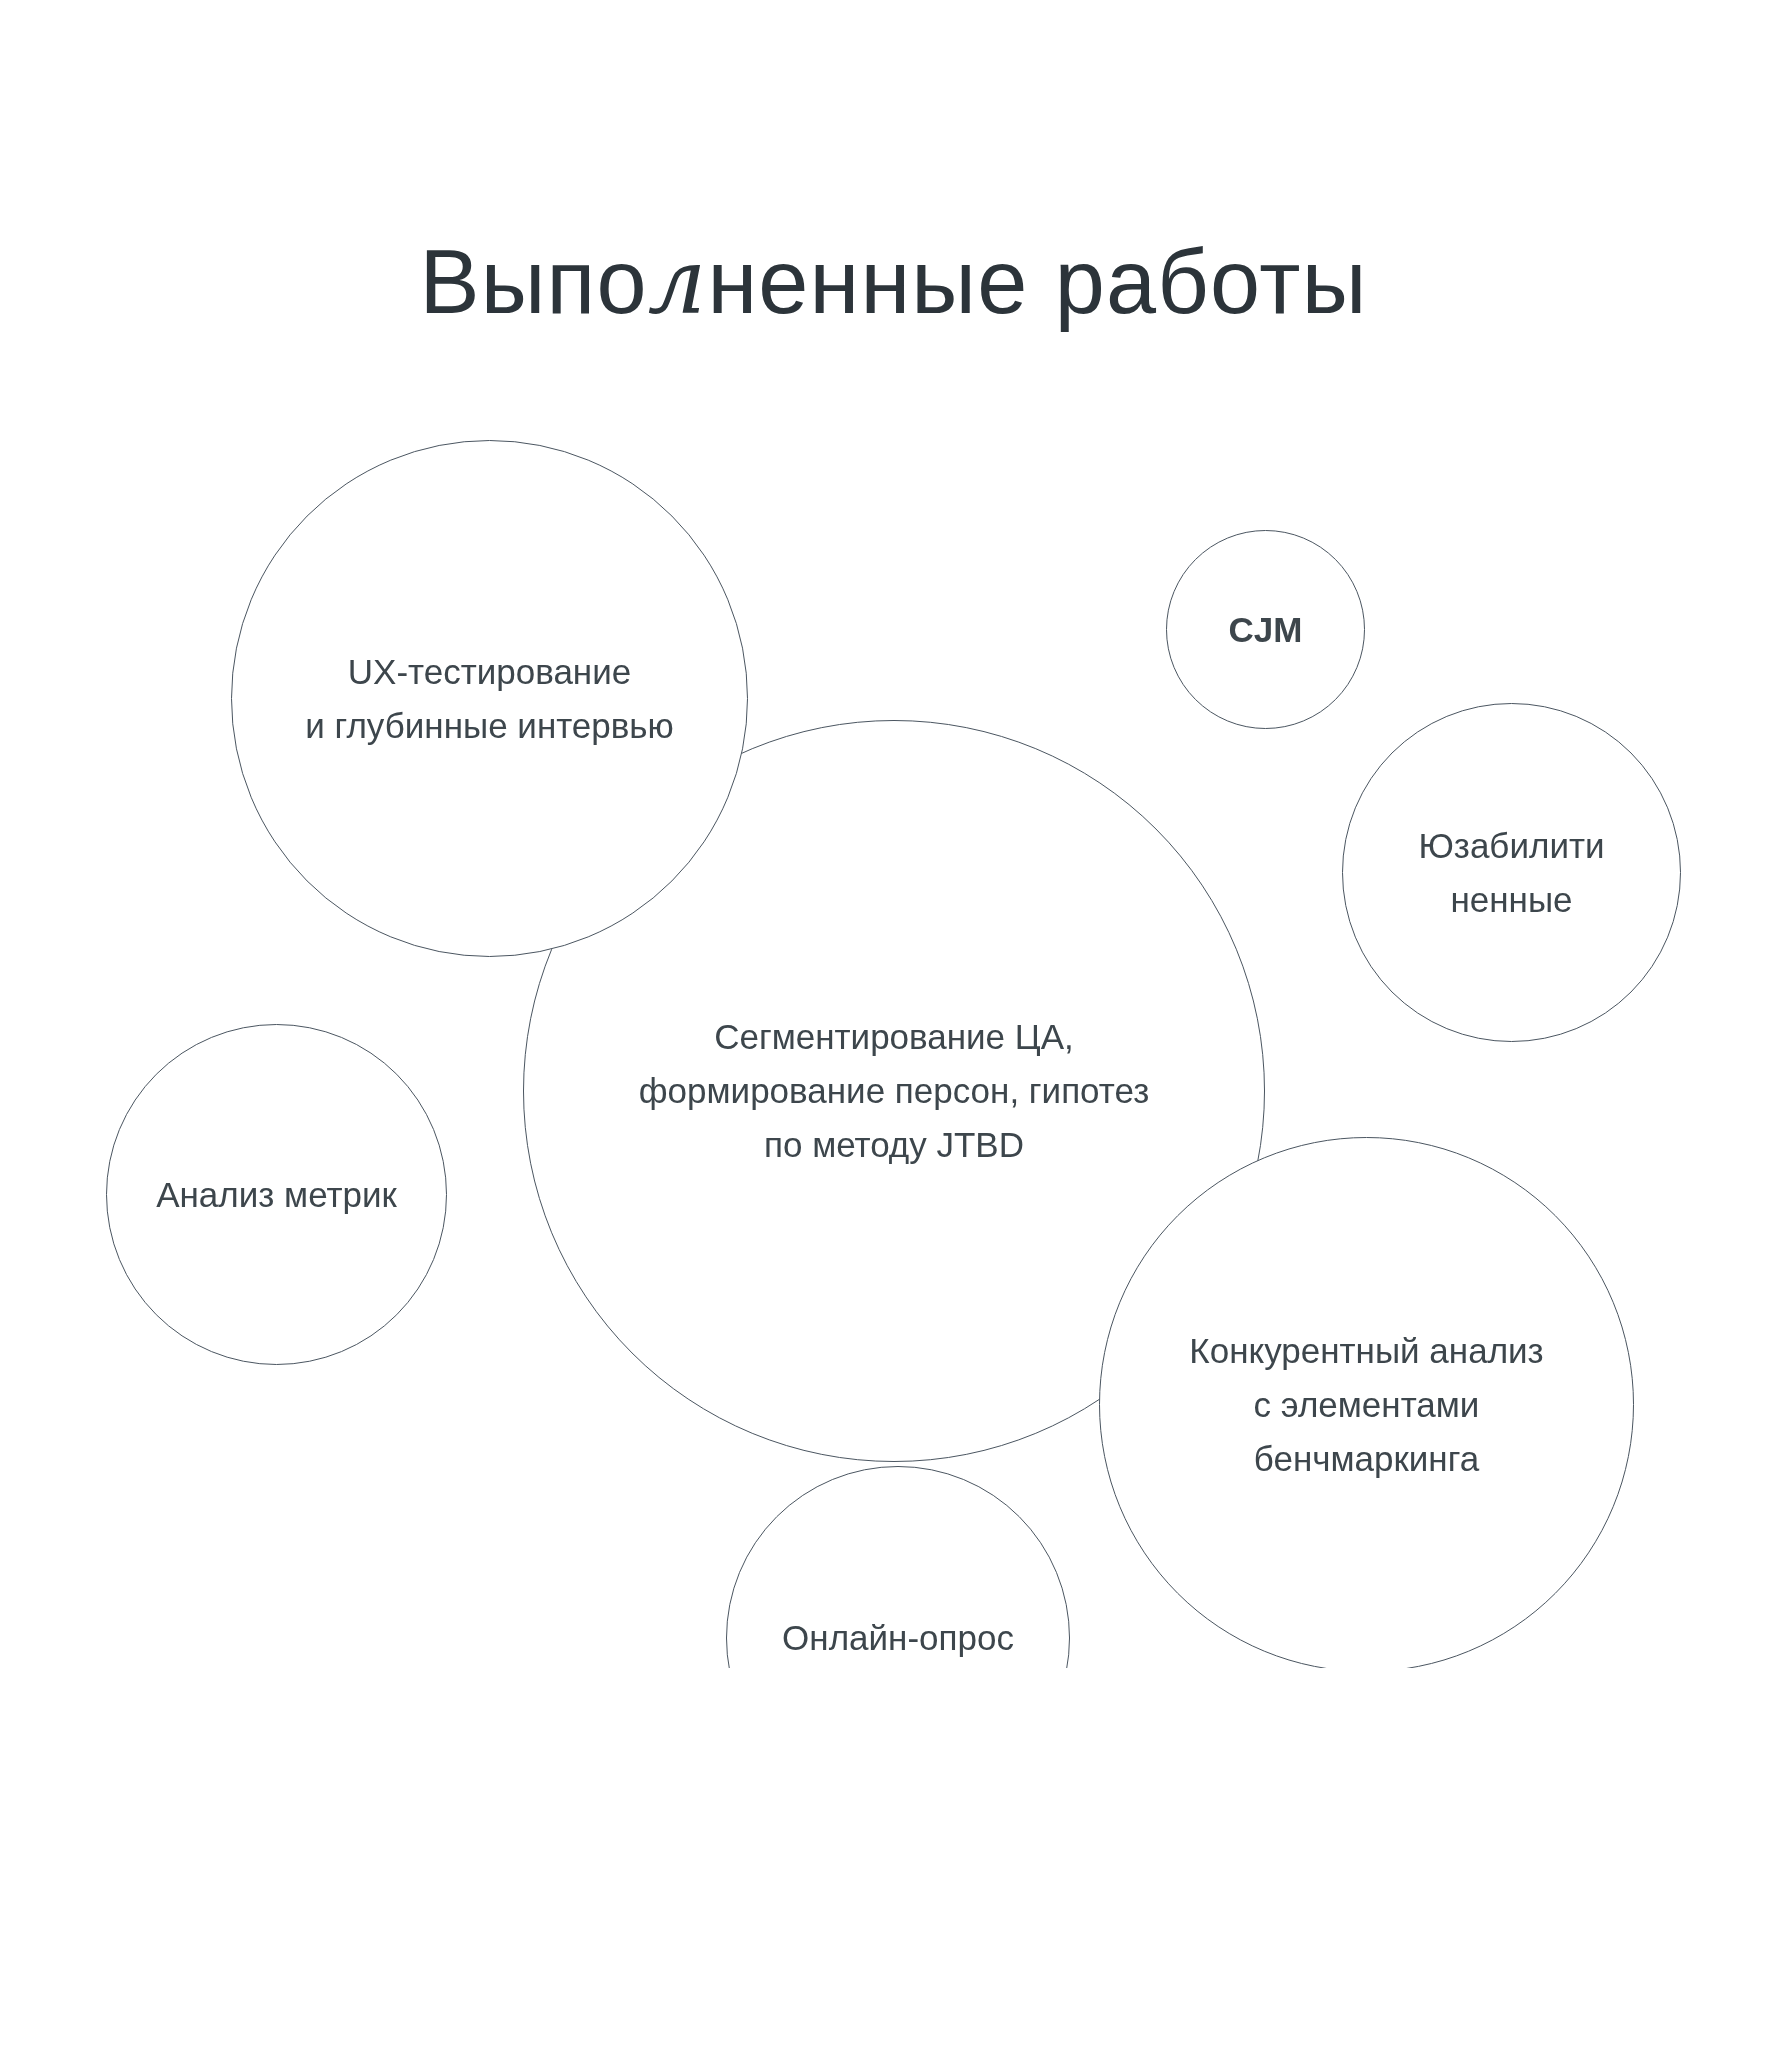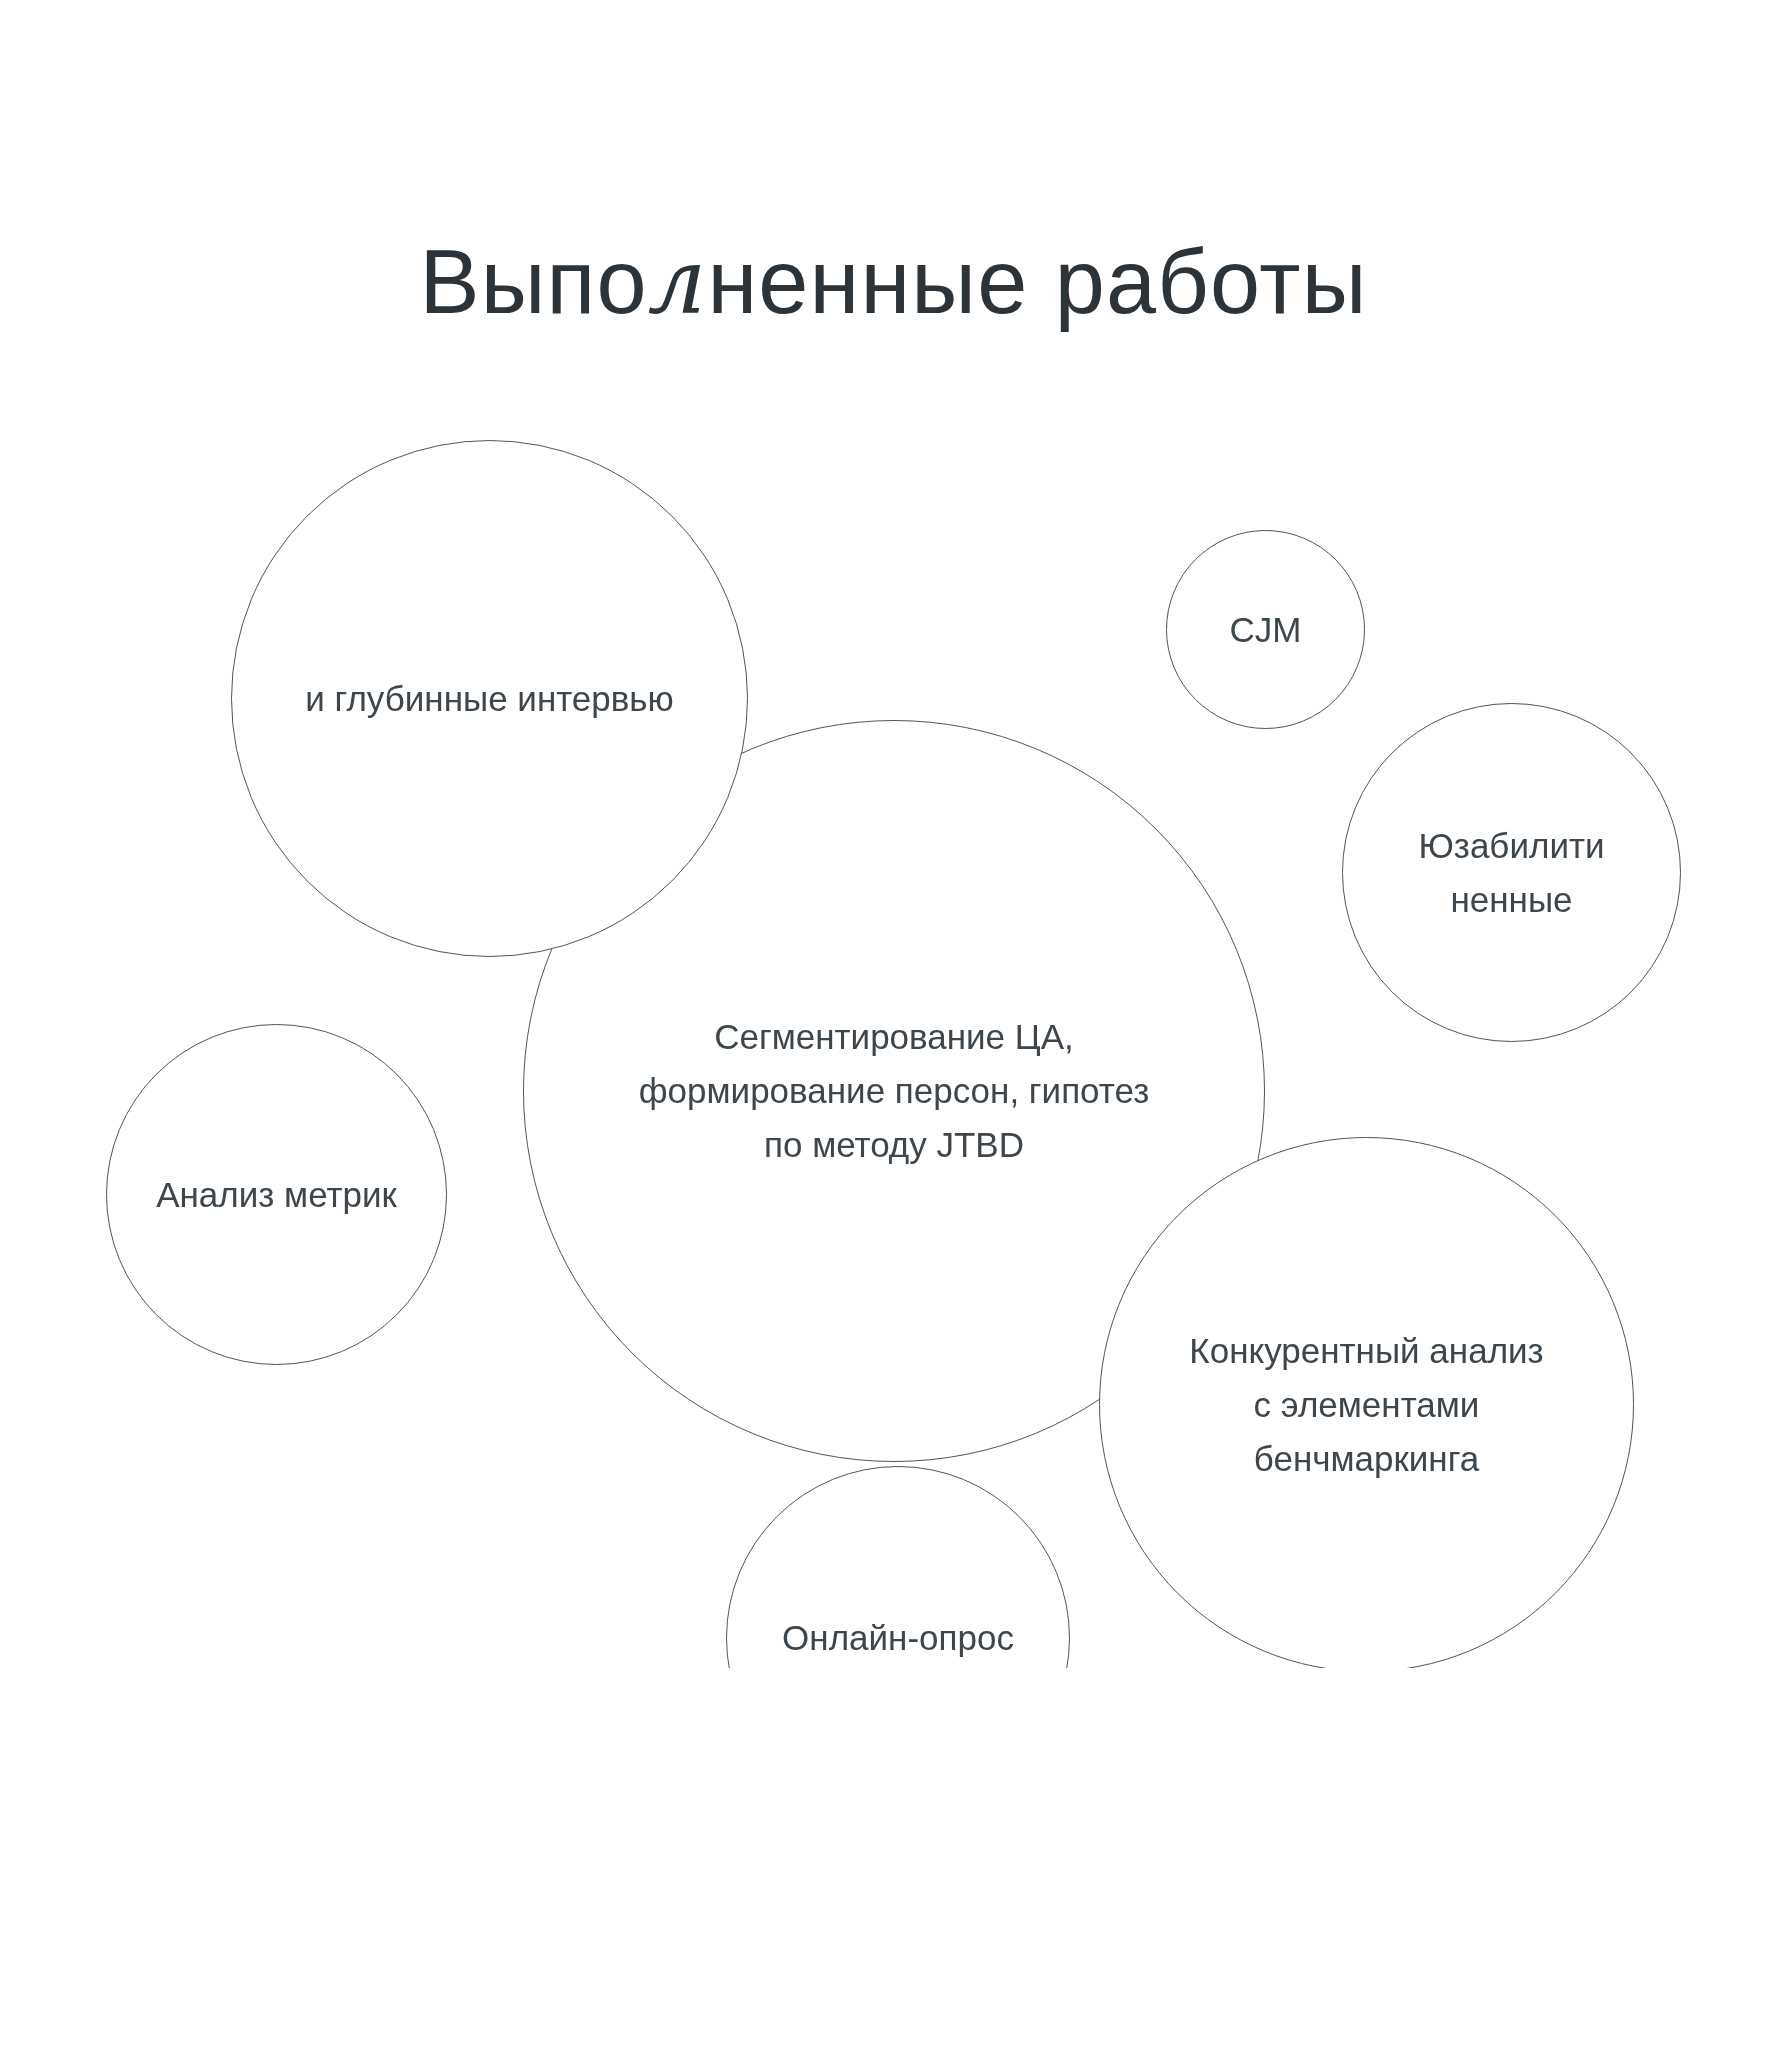--- a/index.html
+++ b/index.html
@@ -62,28 +62,29 @@
     <span>Выпо</span><span class="stylized">л</span><span>ненные работы</span>
   </h1>
 
   <div class="bubble" style="left: 523px; top: 720px; width: 742px; height: 742px;">
     <span class="line">Сегментирование ЦА,</span>
     <span class="line">формирование персон, гипотез</span>
     <span class="line">по методу JTBD</span>
   </div>
 
   <div class="bubble" style="left: 231px; top: 440px; width: 517px; height: 517px;">
+    <span class="line">UX-тестирование</span>
     <span class="line">и глубинные интервью</span>
   </div>
 
   <div class="bubble" style="left: 106px; top: 1024px; width: 341px; height: 341px;">
     <span class="line">Анализ метрик</span>
   </div>
 
-  <div class="bubble" style="left: 1166px; top: 530px; width: 199px; height: 199px;">
+  <div class="bubble" style="left: 1166px; top: 530px; width: 199px; height: 199px; font-weight: bold;">
     <span class="line">CJM</span>
   </div>
 
   <div class="bubble" style="left: 1342px; top: 703px; width: 339px; height: 339px;">
     <span class="line">Юзабилити</span>
     <span class="line">ненные</span>
   </div>
 
   <div class="bubble" style="left: 1099px; top: 1137px; width: 535px; height: 535px;">
     <span class="line">Конкурентный анализ</span>

